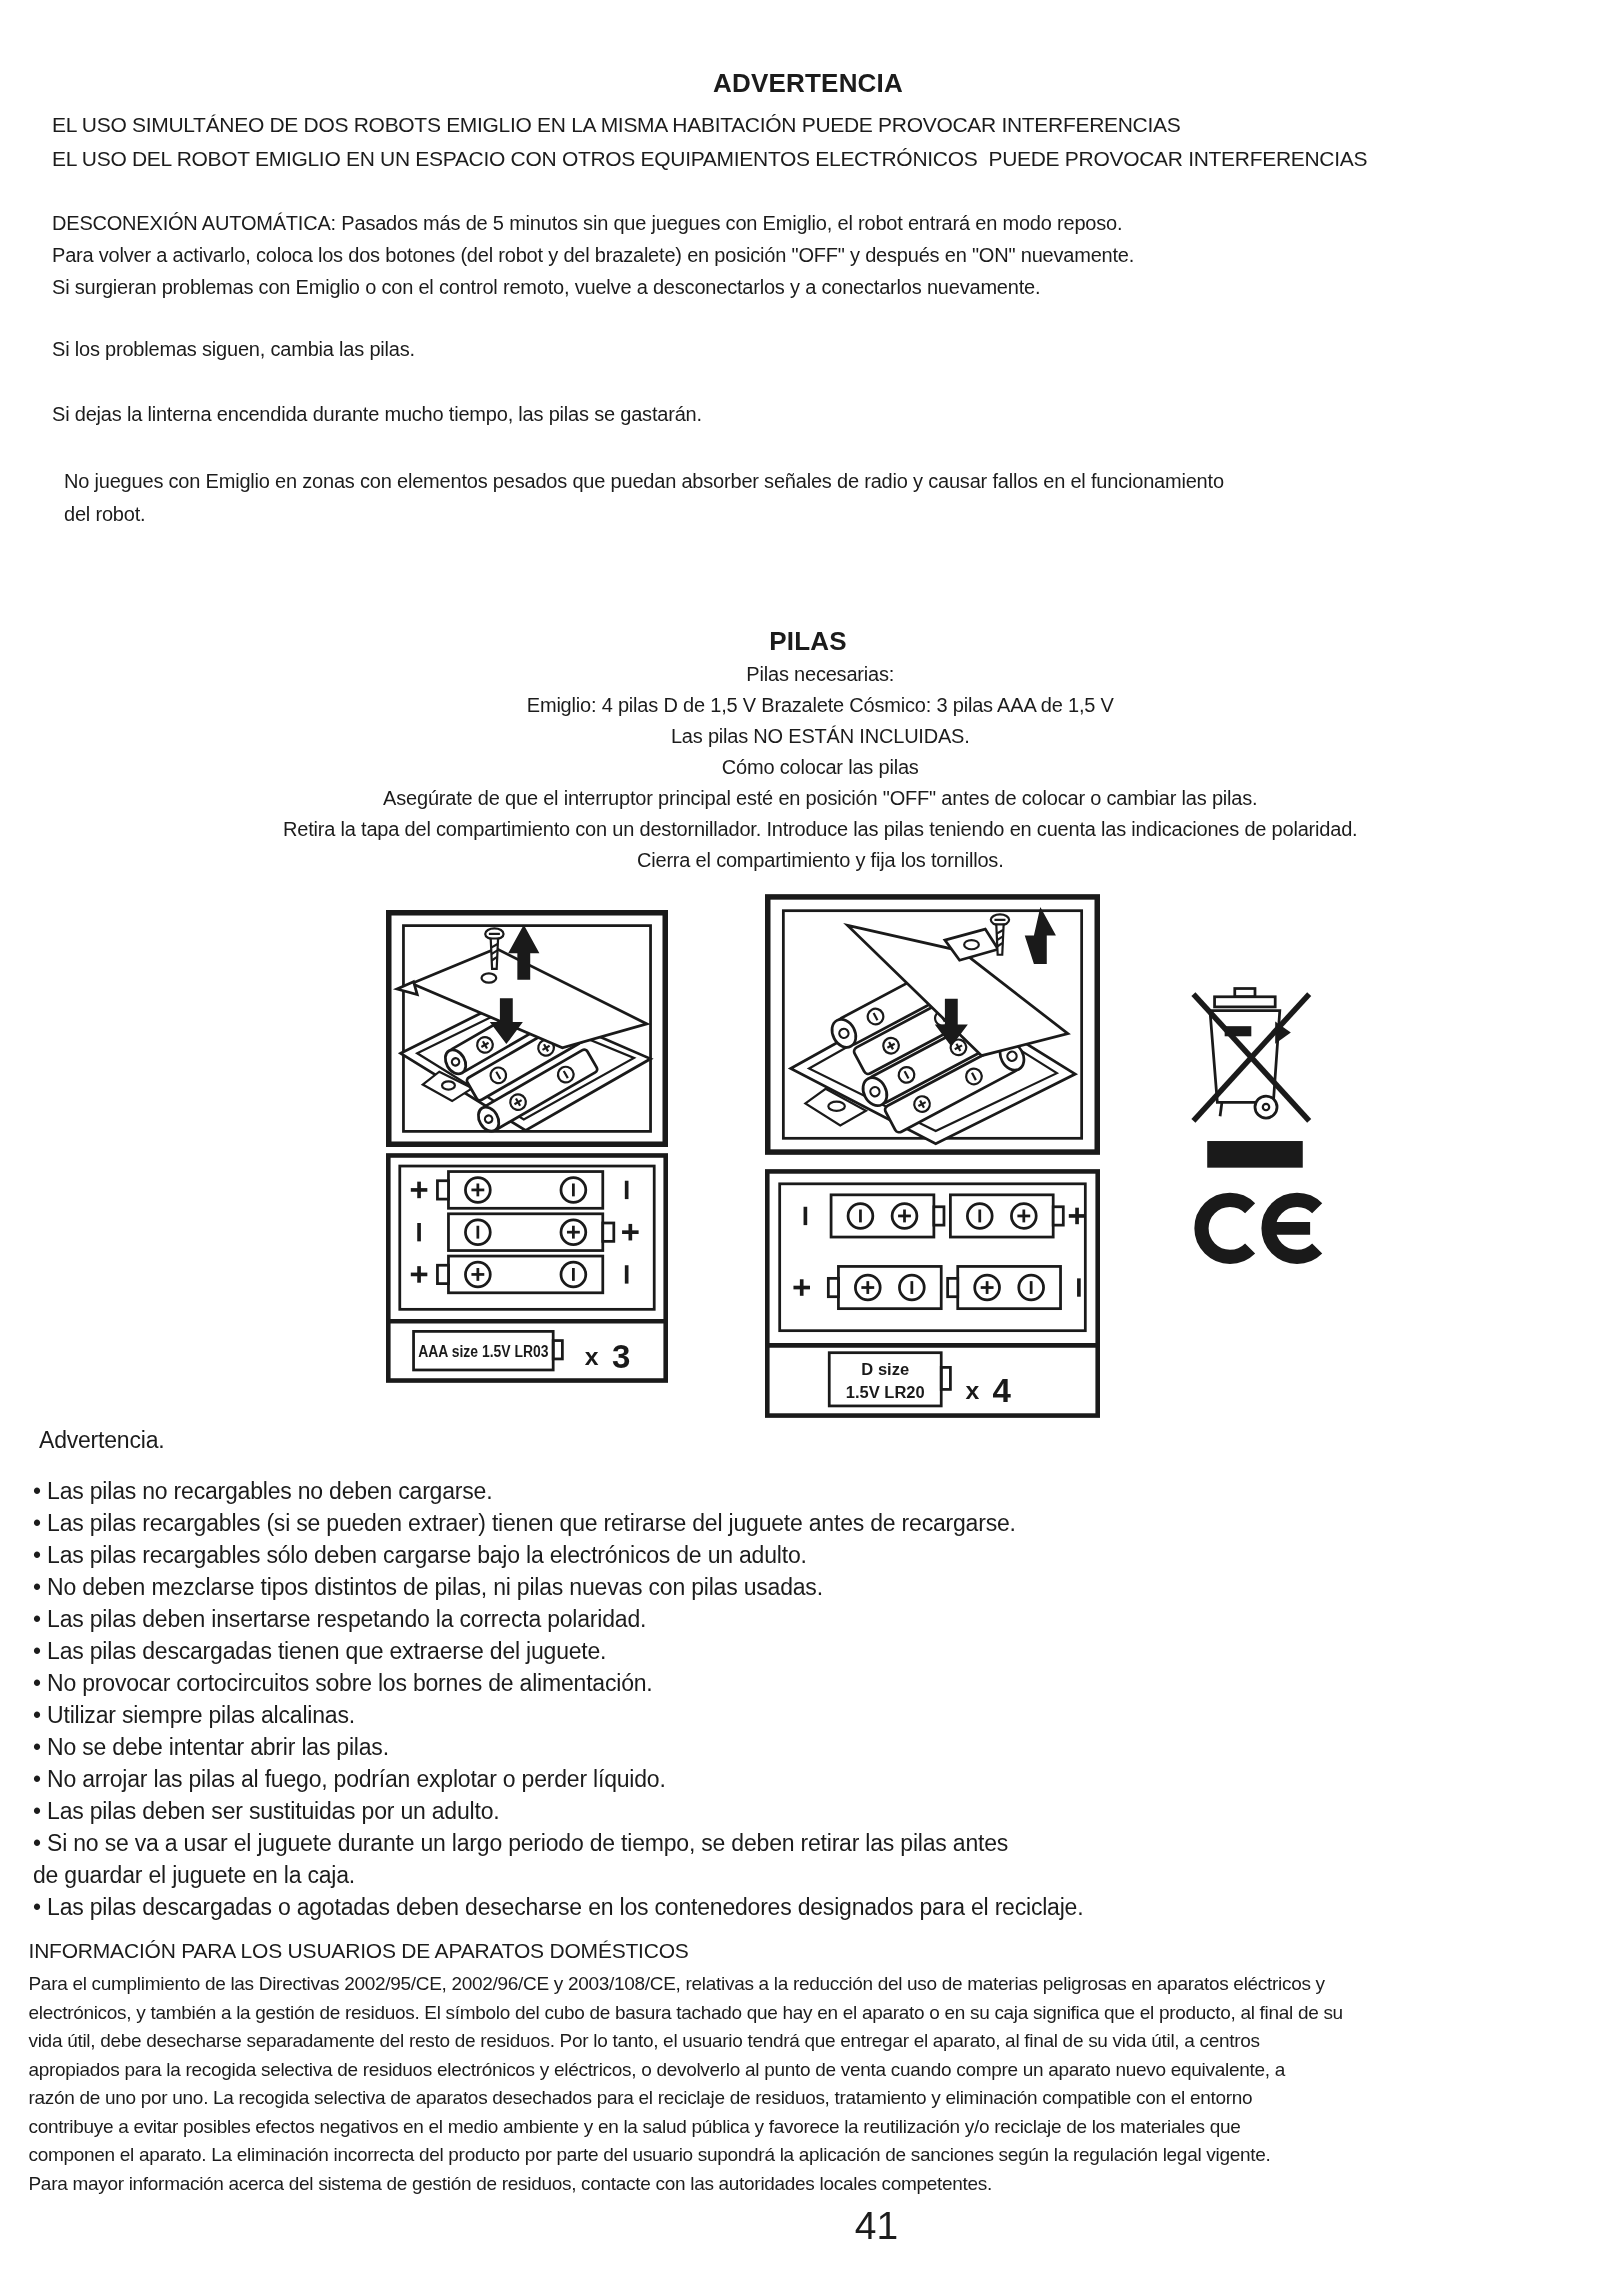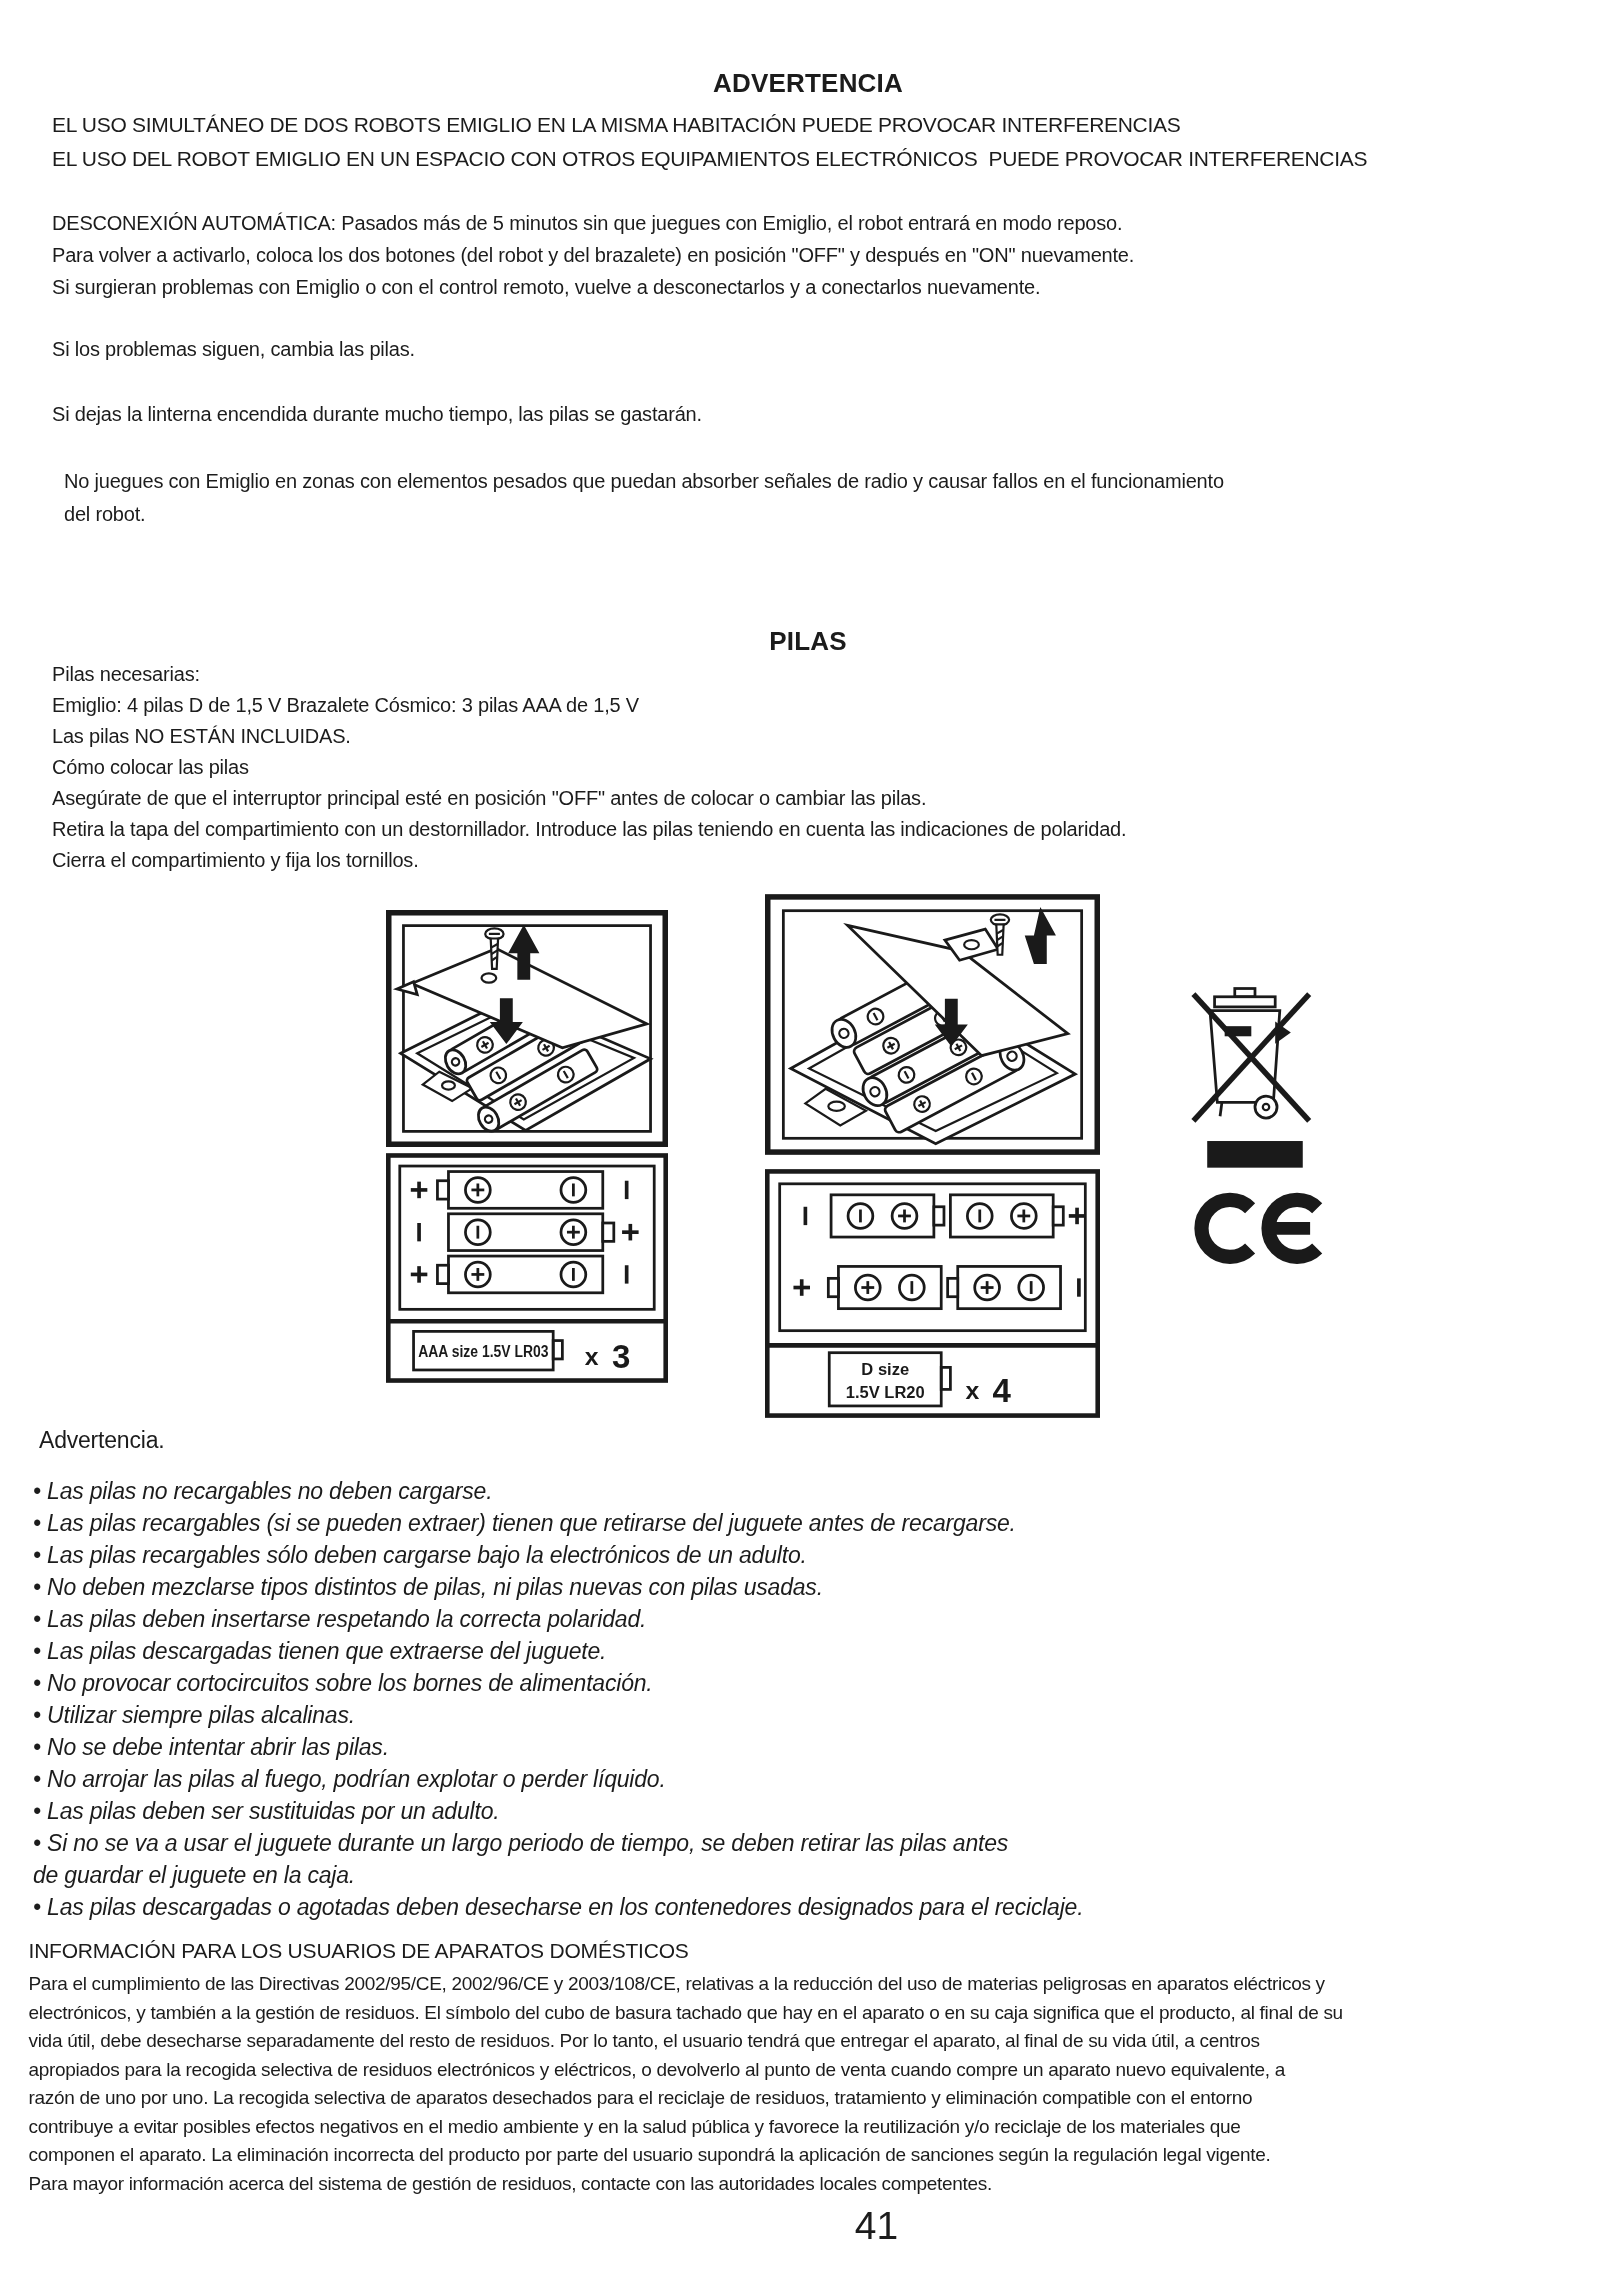--- a/index.html
+++ b/index.html
@@ -15,24 +15,24 @@
   .heading{width:100%;text-align:center;font-weight:bold;font-size:26px;letter-spacing:0.2px;}
   .textblock{font-size:20px;line-height:32px;white-space:pre-line;letter-spacing:-0.2px;}
   .prewrap{white-space:pre-wrap;}
   .title-advertencia{top:68px;left:0;}
   .intro{top:108px;left:52px;right:27.5px;font-size:21px;line-height:34px;letter-spacing:-0.3px;}
   .para1{top:207px;left:52px;right:27.5px;}
   .para2{top:333px;left:52px;right:27.5px;}
   .para3{top:398px;left:52px;right:27.5px;}
   .para4{top:465px;left:52px;right:27.5px;line-height:33px;margin-left:12px;}
   .pilas-title{top:626px;left:0;}
-  .pilas-body{top:659px;left:52px;right:27.5px;line-height:31px;}
+  .pilas-body{top:659px;left:52px;right:27.5px;line-height:31px;text-align:center;}
   .advertencia2{top:1424px;left:39px;font-size:23px;}
   .bullets{top:1475px;left:33px;right:27.5px;}
-  .bullet{font-size:23px;line-height:32px;white-space:pre-line;letter-spacing:-0.2px;font-style:italic;}
+  .bullet{font-size:23px;line-height:32px;white-space:pre-line;letter-spacing:-0.2px;}
   .info-heading{top:1939px;left:28.5px;font-size:21px;letter-spacing:-0.2px;}
   .info-body{top:1970px;left:28.5px;right:26px;font-size:19px;line-height:28.5px;white-space:pre-line;letter-spacing:-0.3px;}
   .page-number{top:2204px;left:826px;width:101px;text-align:center;font-size:39px;}
   
   .diagrams{top:894px;left:0;width:1616px;height:551px;}
   .iso-left{position:absolute;left:386px;top:15.6px;}
   .pol-left{position:absolute;left:386px;top:259px;}
   .iso-right{position:absolute;left:765px;top:0px;}
   .pol-right{position:absolute;left:765px;top:275px;}
   .icons-svg{position:absolute;left:1187px;top:89px;}

